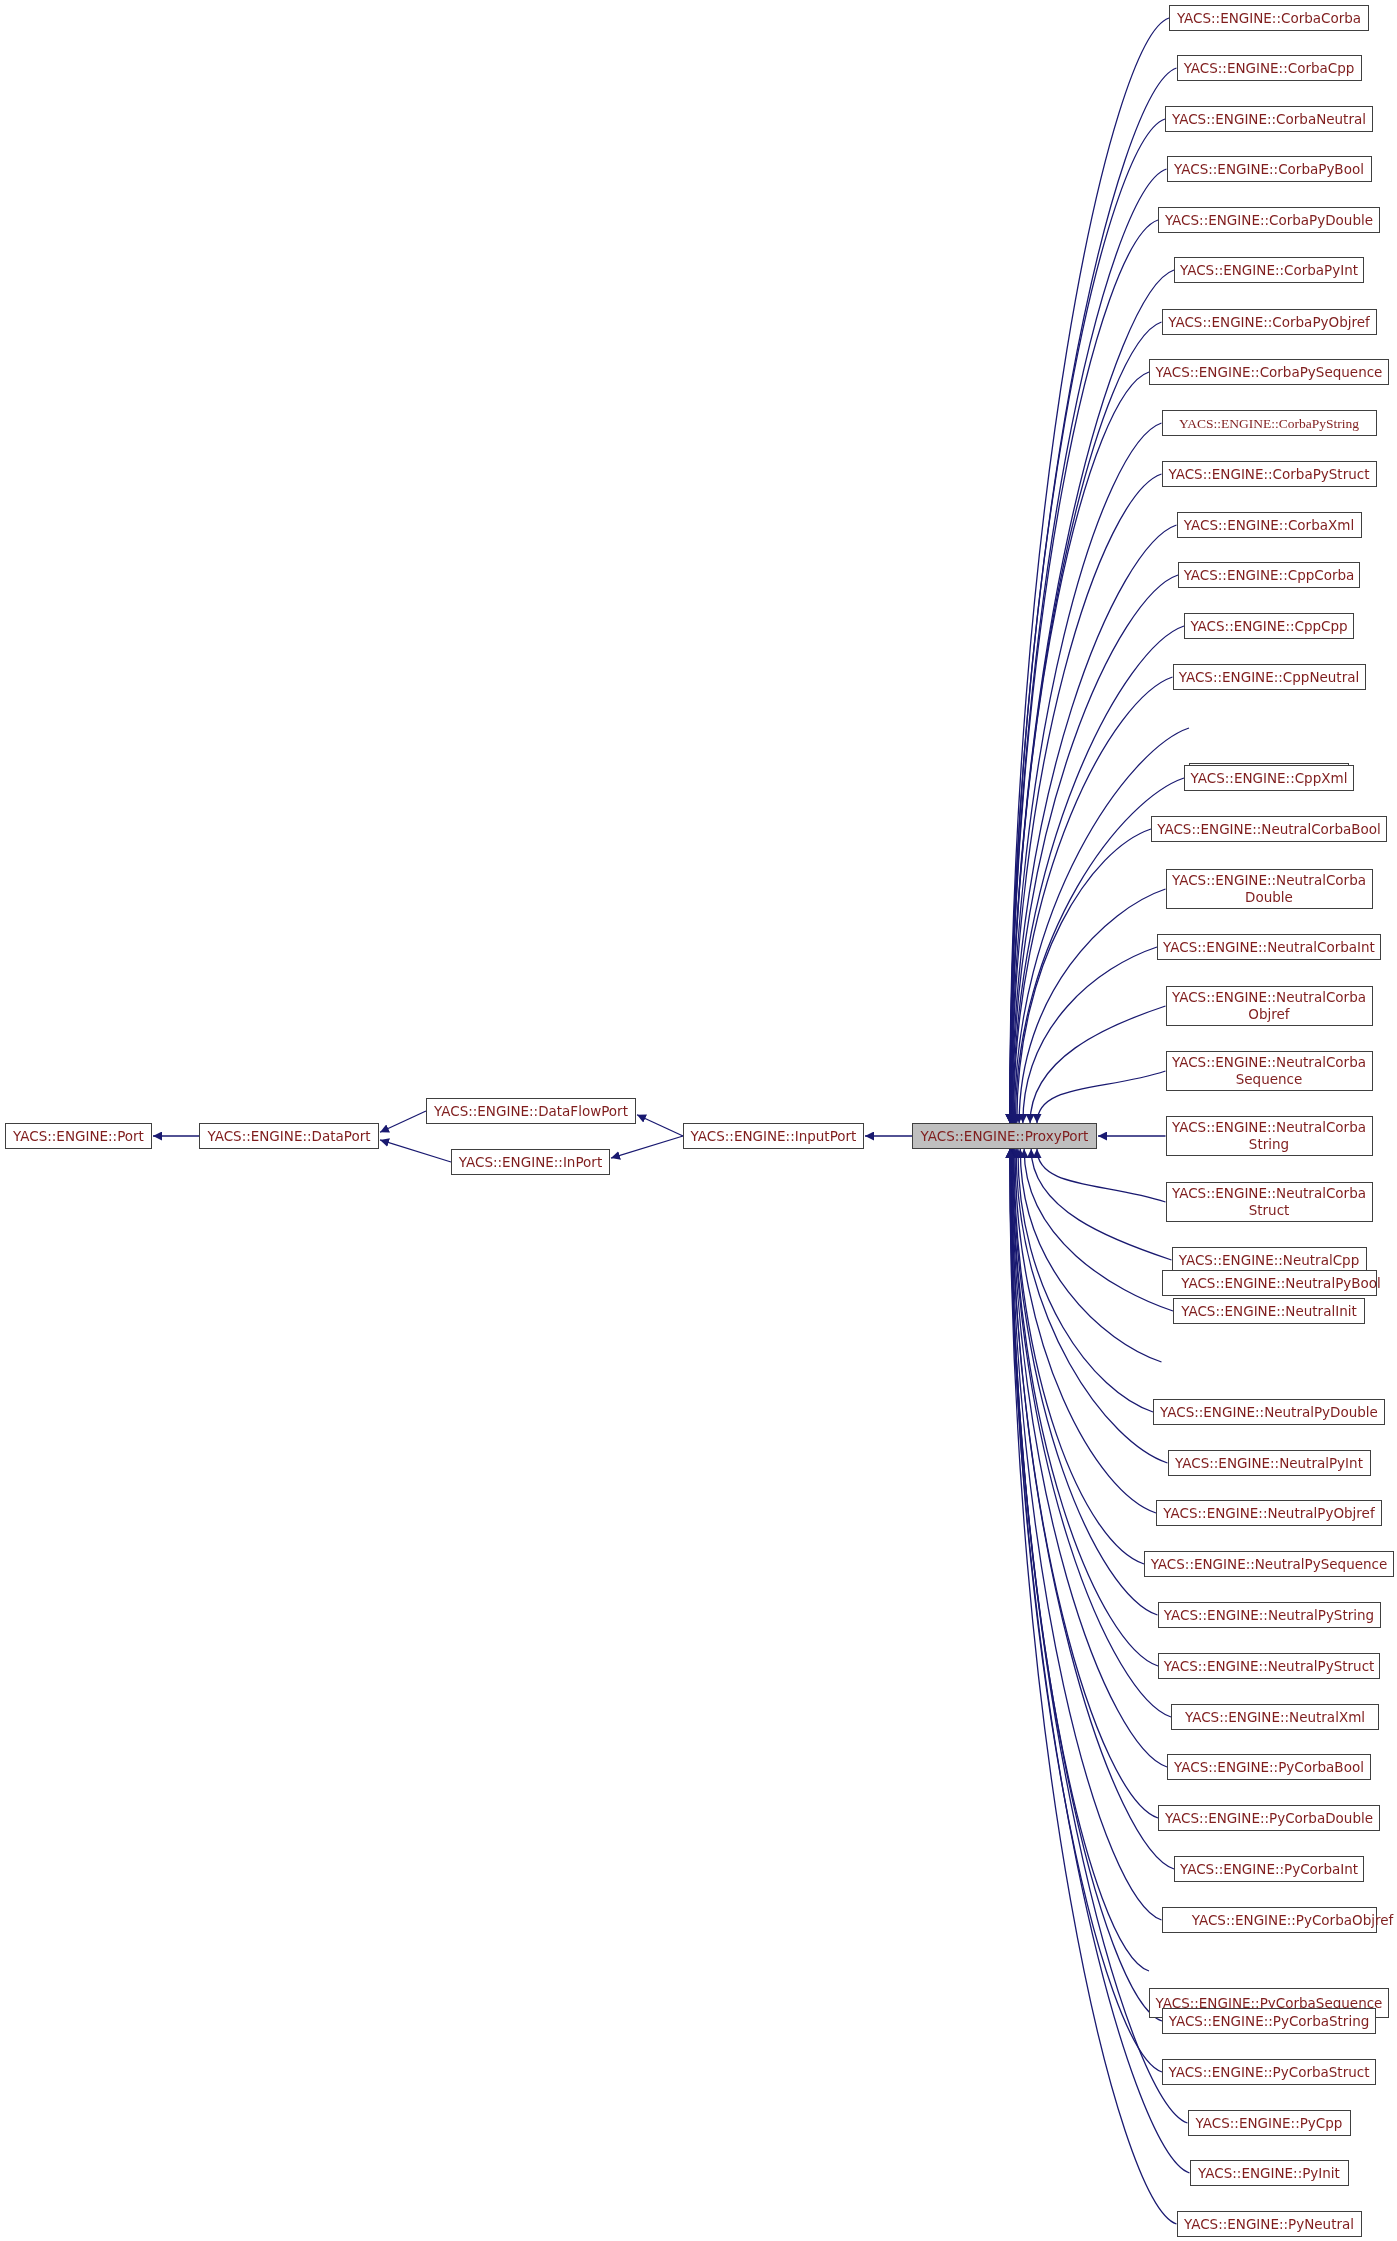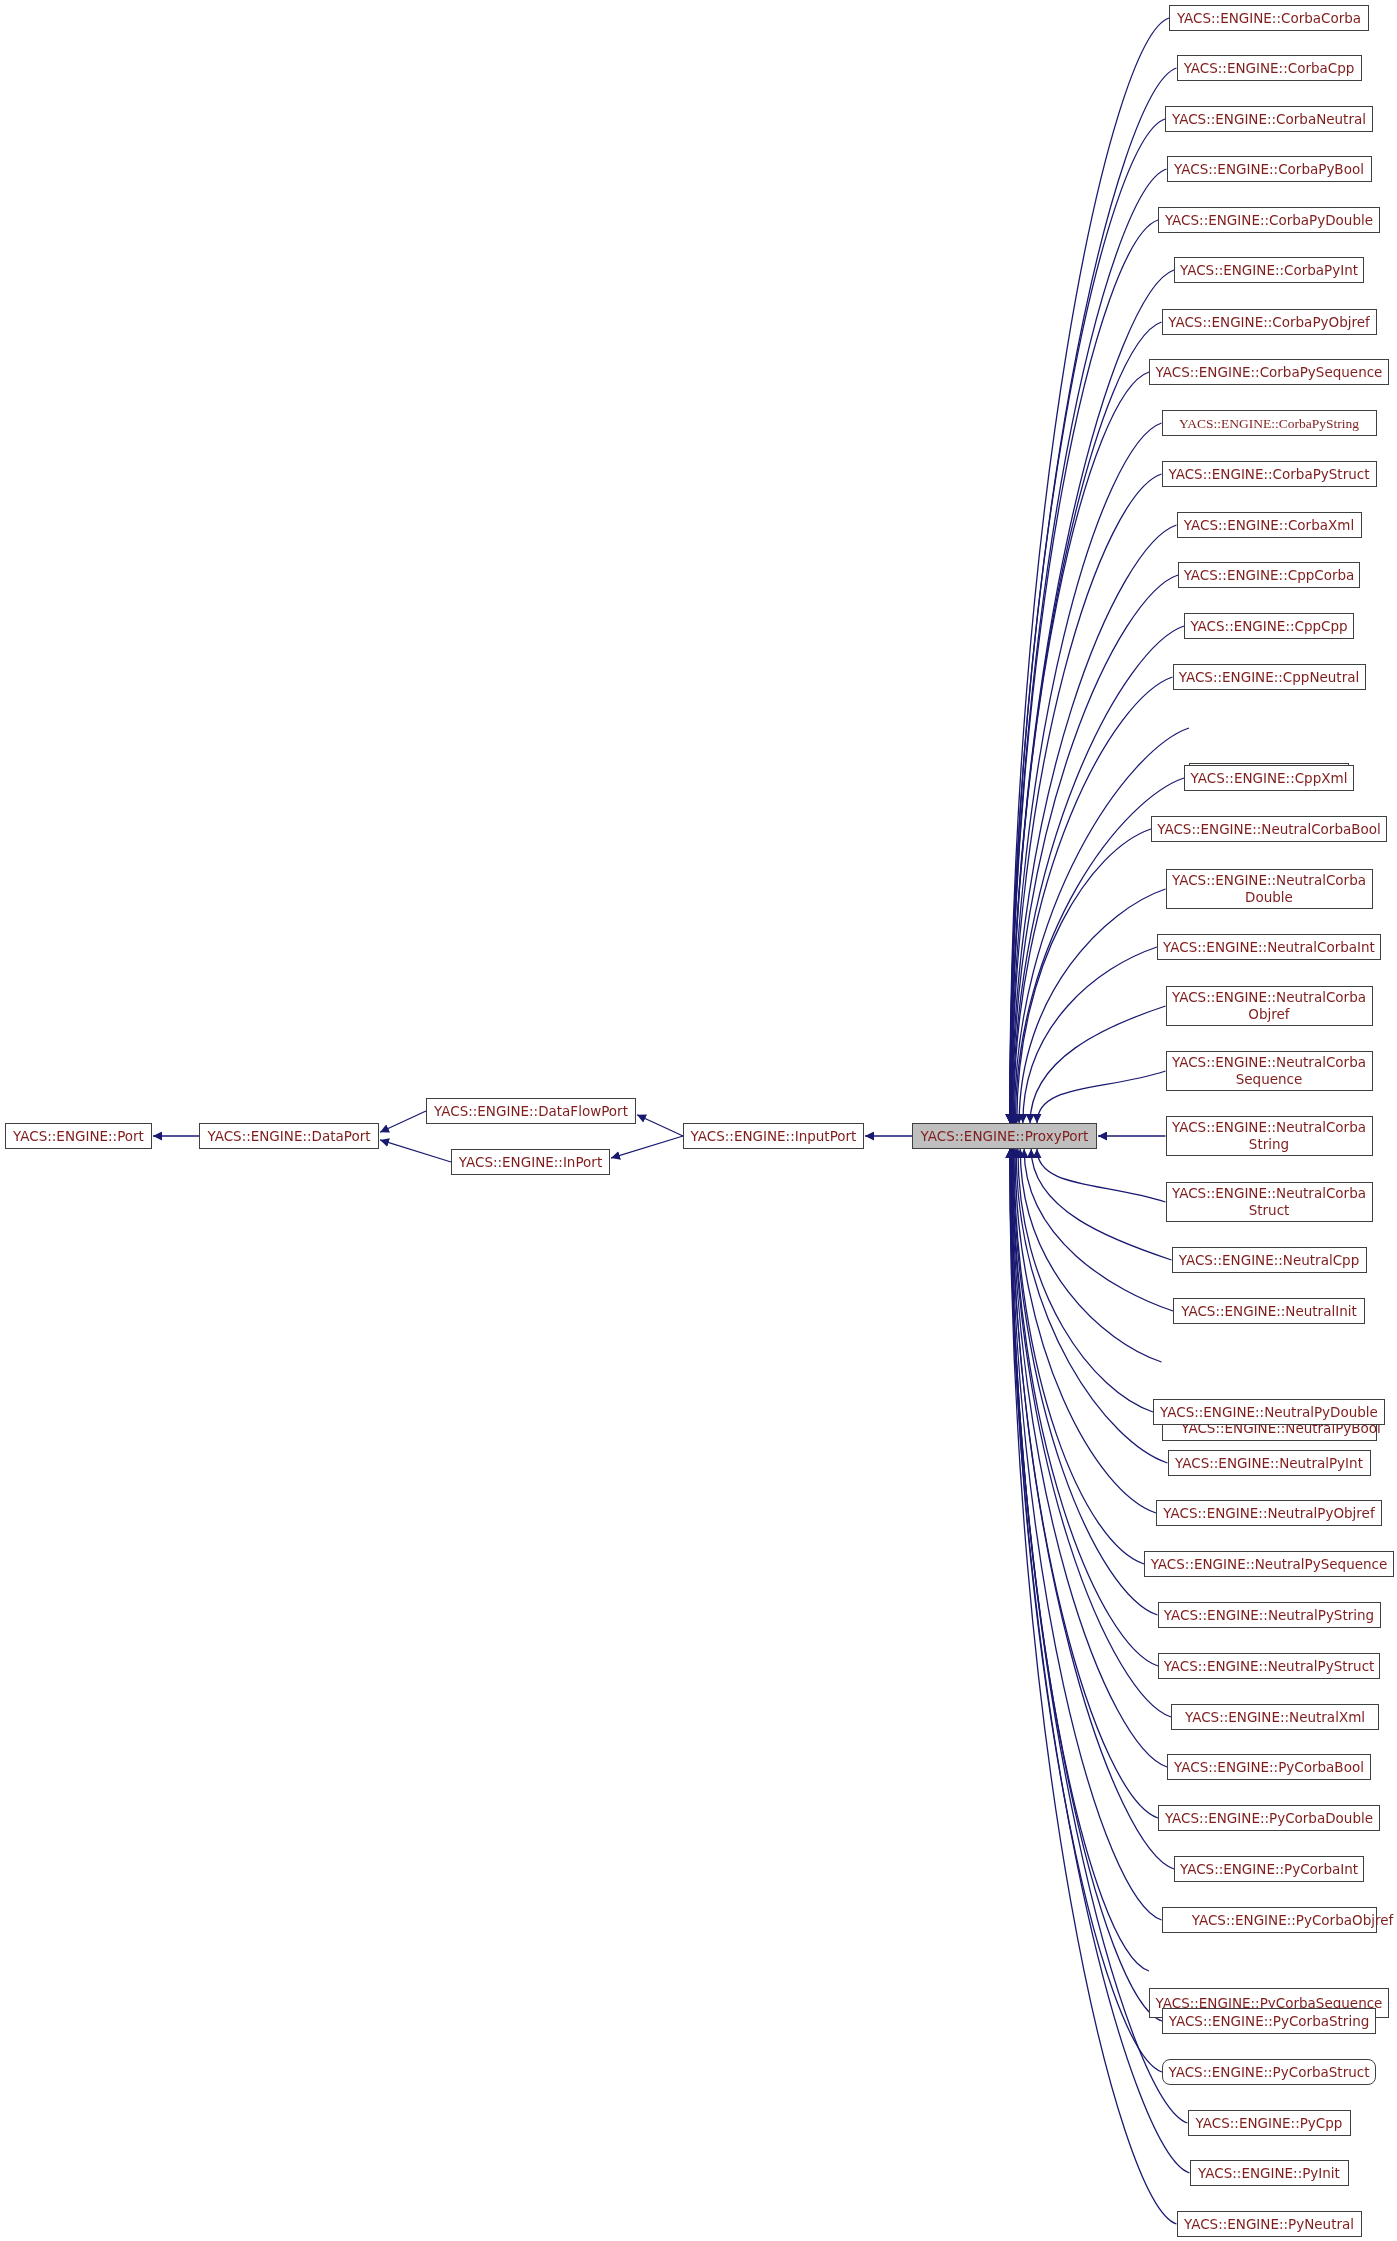--- a/index.html
+++ b/index.html
@@ -103,32 +103,32 @@
       <div class="node" style="left: 1165.5px; top: 986px; width: 207px; height: 40px;">YACS::ENGINE::NeutralCorba
 Objref</div>
       <div class="node" style="left: 1165.5px; top: 1051px; width: 207px; height: 40px;">YACS::ENGINE::NeutralCorba
 Sequence</div>
       <div class="node" style="left: 1165.5px; top: 1116px; width: 207px; height: 40px;">YACS::ENGINE::NeutralCorba
 String</div>
       <div class="node" style="left: 1165.5px; top: 1182px; width: 207px; height: 40px;">YACS::ENGINE::NeutralCorba
 Struct</div>
       <div class="node" style="left: 1171.5px; top: 1247px; width: 195px; height: 26px;">YACS::ENGINE::NeutralCpp</div>
       <div class="node" style="left: 1173px; top: 1298px; width: 192px; height: 26px;">YACS::ENGINE::NeutralInit</div>
-      <div class="node" style="left: 1161.5px; top: 1415px; width: 215px; height: 26px; padding-left: 24px;">YACS::ENGINE::NeutralPyBool</div>
+      <div class="node" style="left: 1161.5px; top: 1270px; width: 215px; height: 26px; padding-left: 24px;">YACS::ENGINE::NeutralPyBool</div>
       <div class="node" style="left: 1153px; top: 1399px; width: 232px; height: 26px;">YACS::ENGINE::NeutralPyDouble</div>
       <div class="node" style="left: 1167.5px; top: 1450px; width: 203px; height: 26px;">YACS::ENGINE::NeutralPyInt</div>
       <div class="node" style="left: 1156px; top: 1500px; width: 226px; height: 26px;">YACS::ENGINE::NeutralPyObjref</div>
       <div class="node" style="left: 1144px; top: 1551px; width: 250px; height: 26px;">YACS::ENGINE::NeutralPySequence</div>
       <div class="node" style="left: 1157.5px; top: 1602px; width: 223px; height: 26px;">YACS::ENGINE::NeutralPyString</div>
       <div class="node" style="left: 1158px; top: 1653px; width: 222px; height: 26px;">YACS::ENGINE::NeutralPyStruct</div>
       <div class="node" style="left: 1171px; top: 1704px; width: 208px; height: 26px;">YACS::ENGINE::NeutralXml</div>
       <div class="node" style="left: 1167px; top: 1754px; width: 204px; height: 26px;">YACS::ENGINE::PyCorbaBool</div>
       <div class="node" style="left: 1158px; top: 1805px; width: 222px; height: 26px;">YACS::ENGINE::PyCorbaDouble</div>
       <div class="node" style="left: 1174px; top: 1856px; width: 190px; height: 26px;">YACS::ENGINE::PyCorbaInt</div>
       <div class="node" style="left: 1161.5px; top: 1907px; width: 215px; height: 26px; padding-left: 47px;">YACS::ENGINE::PyCorbaObjref</div>
       <div class="node" style="left: 1149px; top: 1988px; width: 240px; height: 30px;">YACS::ENGINE::PyCorbaSequence</div>
       <div class="node" style="left: 1162px; top: 2008px; width: 214px; height: 26px;">YACS::ENGINE::PyCorbaString</div>
-      <div class="node" style="left: 1162px; top: 2059px; width: 214px; height: 26px; border-radius: 8px;">YACS::ENGINE::PyCorbaStruct</div>
+      <div class="node" style="left: 1162px; top: 2059px; width: 214px; height: 26px;">YACS::ENGINE::PyCorbaStruct</div>
       <div class="node" style="left: 1187.5px; top: 2110px; width: 163px; height: 26px;">YACS::ENGINE::PyCpp</div>
       <div class="node" style="left: 1189.5px; top: 2160px; width: 159px; height: 26px;">YACS::ENGINE::PyInit</div>
       <div class="node" style="left: 1176.5px; top: 2211px; width: 185px; height: 26px;">YACS::ENGINE::PyNeutral</div>
     </div>
 </div>
 
 </body></html>

